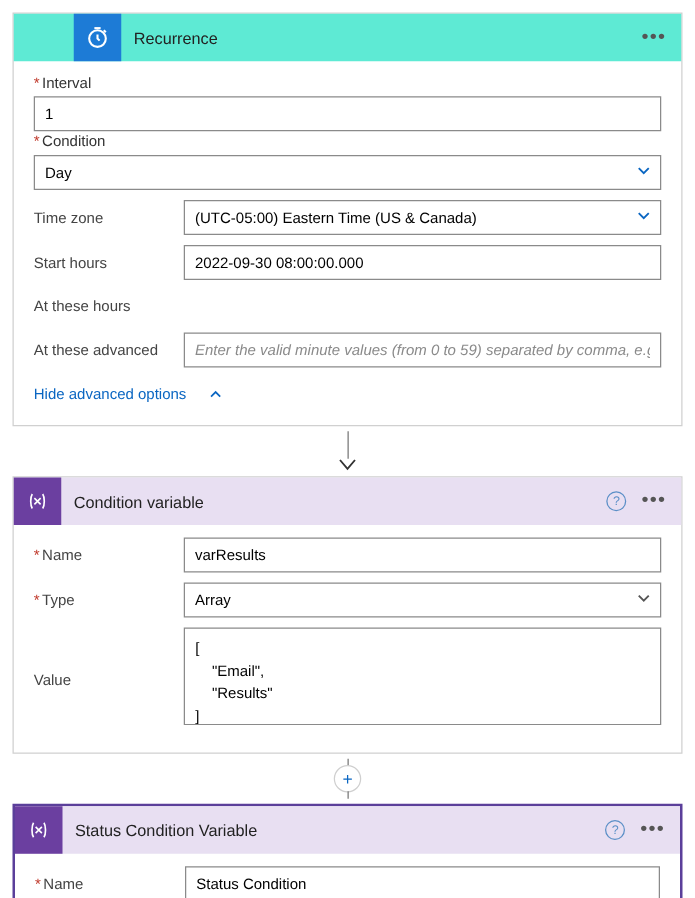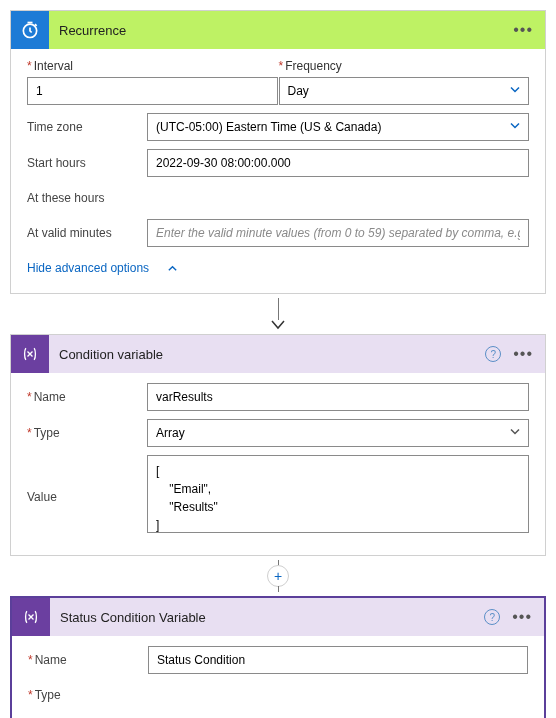--- a/index.html
+++ b/index.html
@@ -19,21 +19,21 @@
   }
   .card.selected {
     border: 2px solid #5b3f9a;
   }
   .card-header {
     display: flex;
     align-items: center;
     padding: 0;
     height: 38px;
   }
-  .hdr-recurrence { background: #bef264; }
+  .hdr-recurrence { background: #5eead4; padding-left: 48px; }
   .hdr-purple { background: #e8dff2; }
   .icon-tile {
     width: 38px;
     height: 38px;
     display: flex;
     align-items: center;
     justify-content: center;
     flex-shrink: 0;
   }
   .tile-blue { background: #1d7bd6; }
@@ -84,20 +84,21 @@
   }
   .req::before {
     content: "*";
     color: #c0392b;
     margin-right: 2px;
   }
   .top-pair {
     display: flex;
     gap: 1px;
     margin-bottom: 8px;
+    flex-direction: column;
   }
   .top-pair .col { flex: 1; display: flex; flex-direction: column; }
   .top-pair .col .lbl { margin-bottom: 4px; }
   .fld, .sel, .ta {
     width: 100%;
     border: 1px solid #8a8a8a;
     background: #fff;
     font-family: inherit;
     font-size: 12px;
     padding: 5px 8px;
@@ -183,21 +184,21 @@
       <span class="ellipsis">•••</span>
     </div>
   </div>
   <div class="card-body">
     <div class="top-pair">
       <div class="col">
         <span class="lbl req">Interval</span>
         <input class="fld" value="1" style="">
       </div>
       <div class="col">
-        <span class="lbl req">Frequency</span>
+        <span class="lbl req">Condition</span>
         <div class="sel-wrap">
           <input class="fld" readonly="" value="Day" style="">
           <span class="chev-blue"><svg viewBox="0 0 12 12">
                 <path d="M2 4l4 4 4-4" fill="none" stroke-width="1.5"></path>
               </svg></span>
         </div>
       </div>
     </div>
     <div class="row">
       <span class="lbl">Time zone</span>
@@ -209,21 +210,21 @@
       </div>
     </div>
     <div class="row">
       <span class="lbl">Start hours</span>
       <input class="fld" value="2022-09-30 08:00:00.000" style="">
     </div>
     <div class="row">
       <span class="lbl">At these hours</span>
     </div>
     <div class="row">
-      <span class="lbl">At valid minutes</span>
+      <span class="lbl">At these advanced</span>
       <input class="fld ph-italic" placeholder="Enter the valid minute values (from 0 to 59) separated by comma, e.g., 15,30" style="">
     </div>
     <span class="adv-link">
       <span>Hide advanced options</span>
       <svg viewBox="0 0 12 12">
           <path d="M2 8l4-4 4 4" fill="none" stroke="#0a66c2" stroke-width="1.5"></path>
         </svg>
     </span>
   </div>
 </div>

